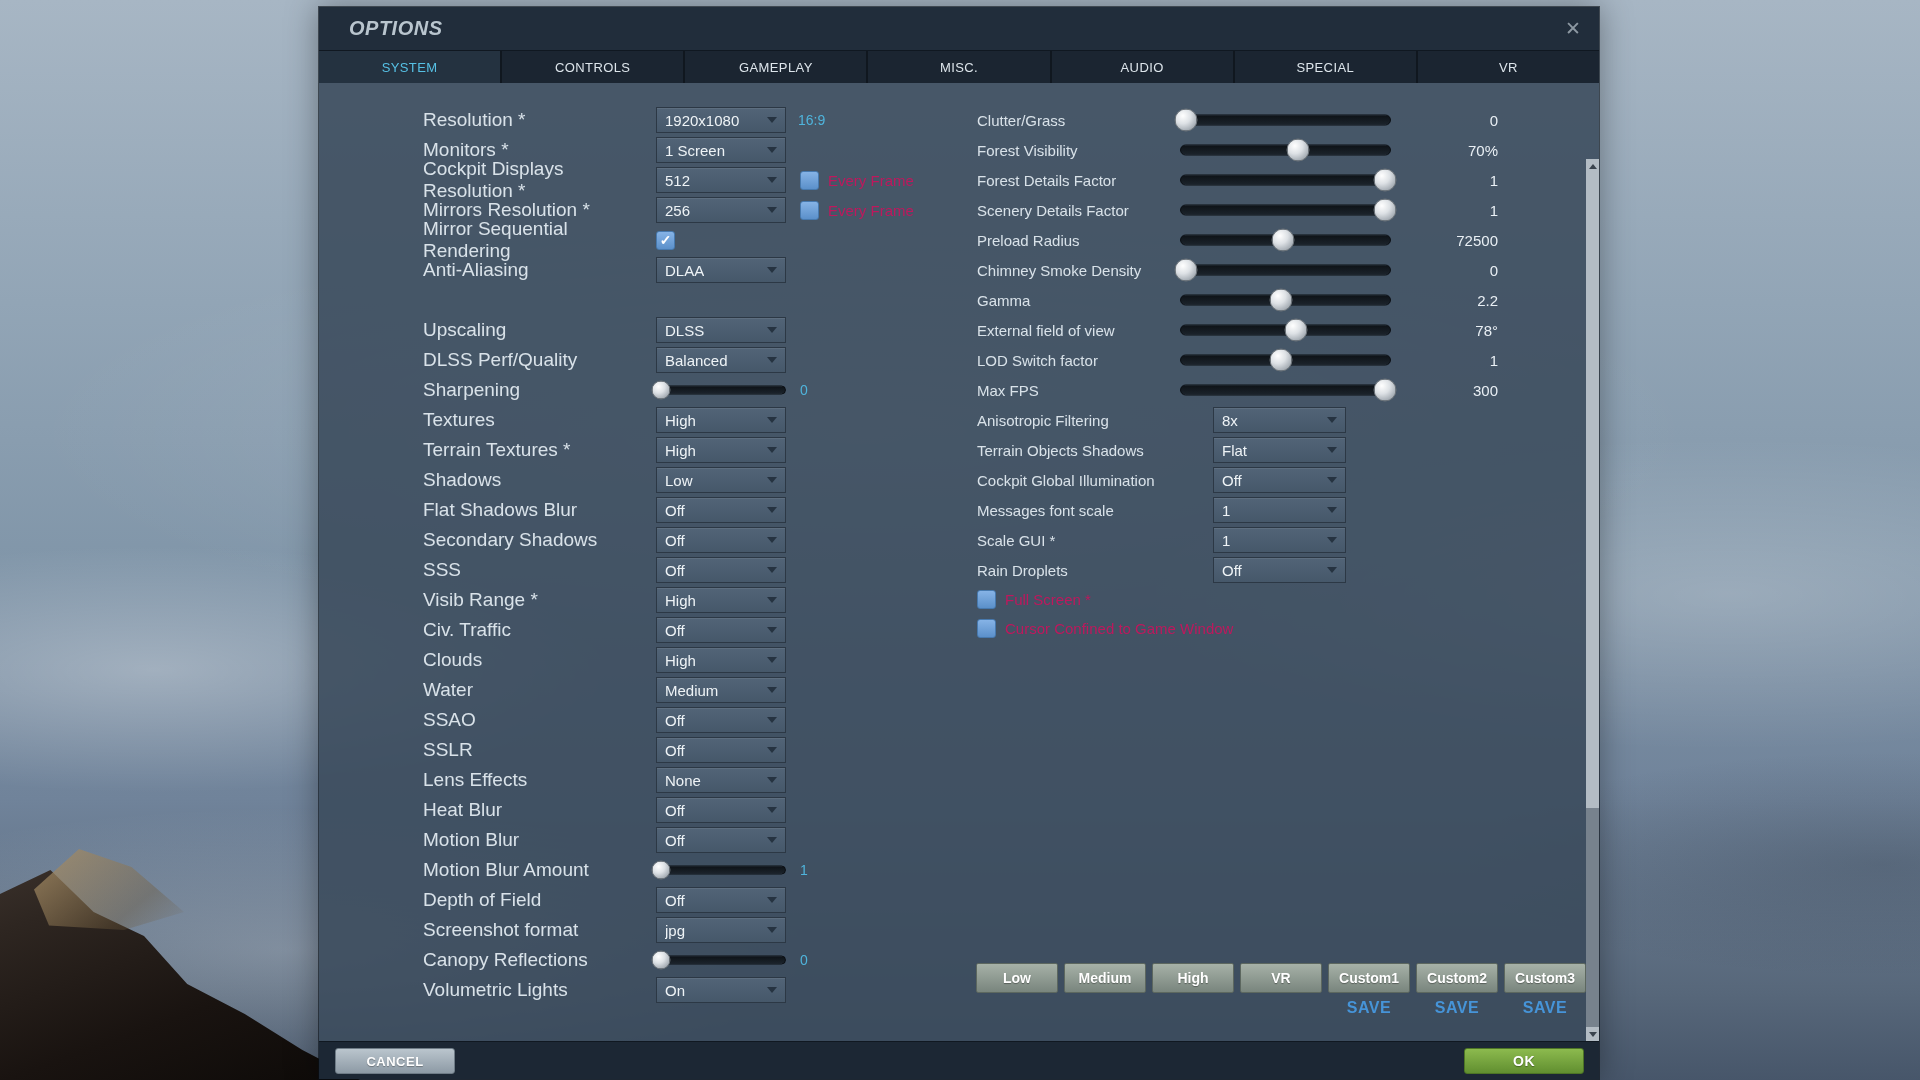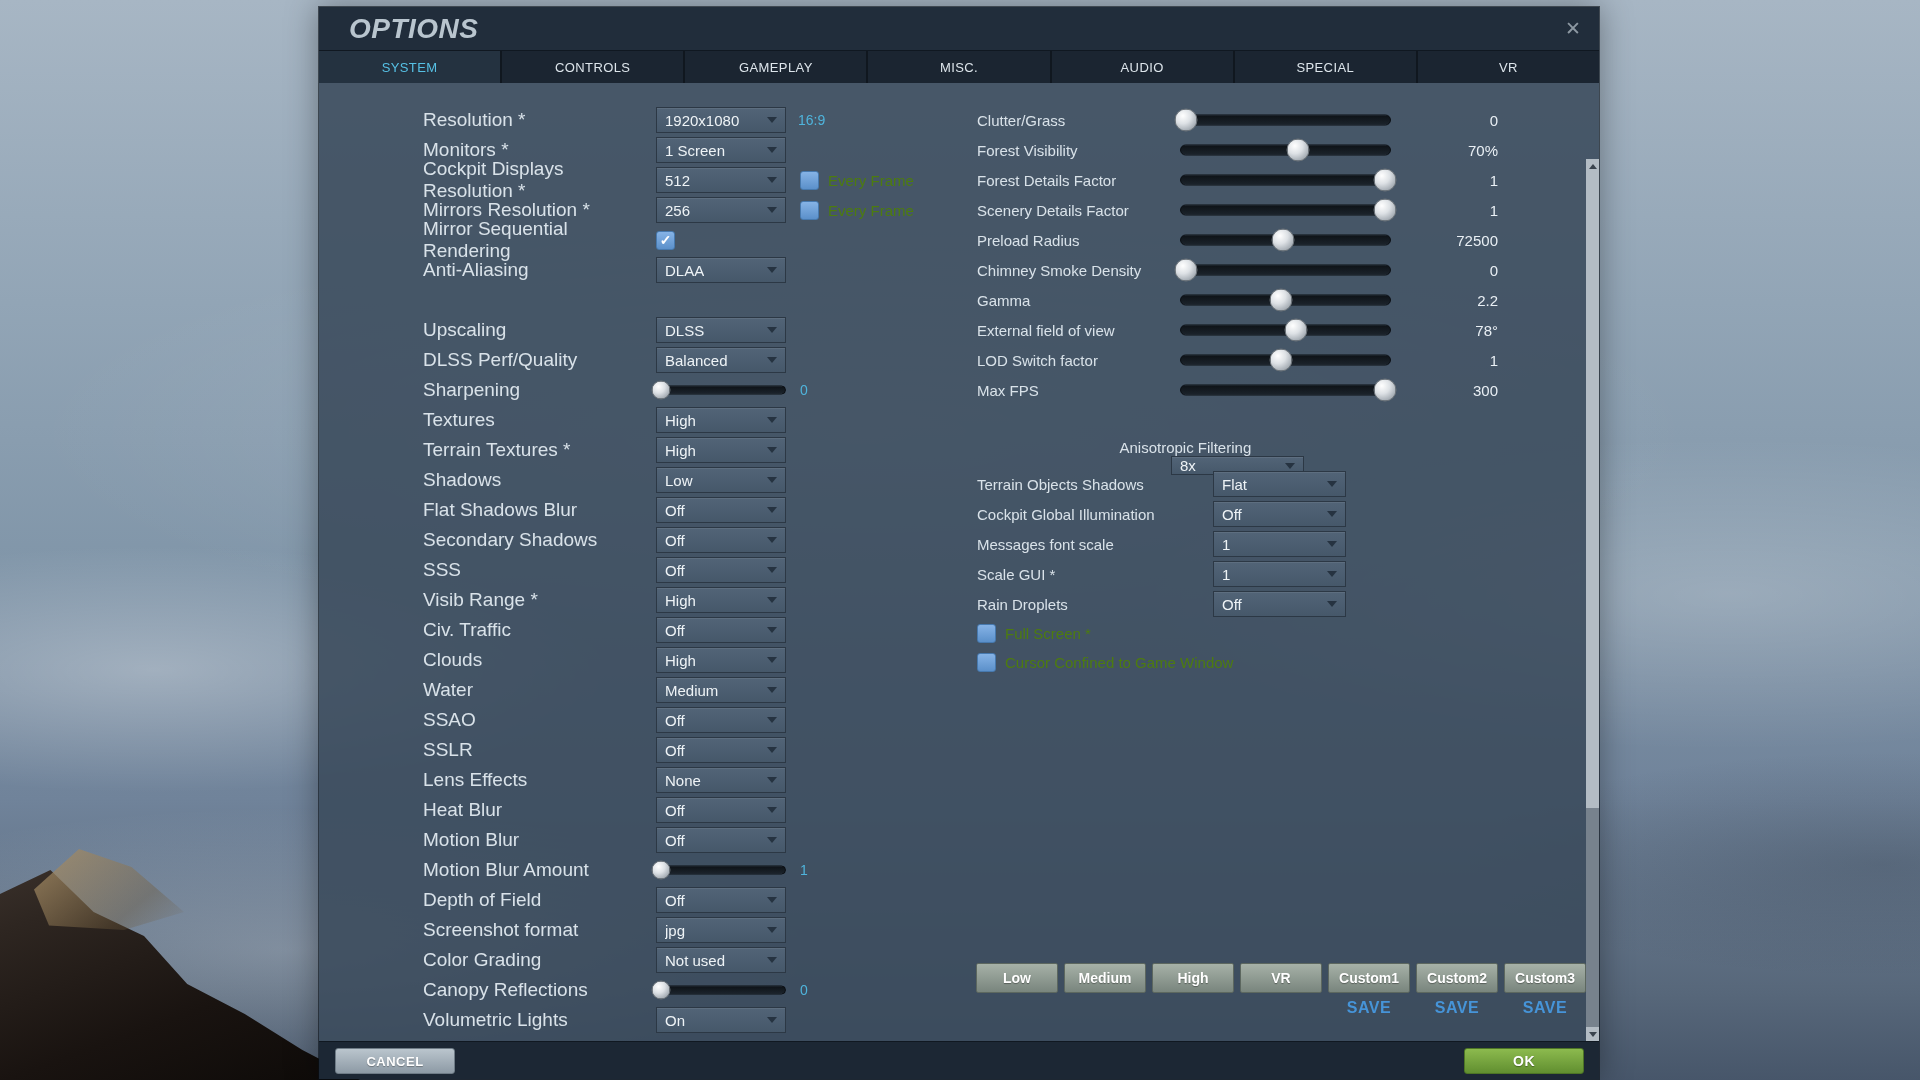--- a/index.html
+++ b/index.html
@@ -35,21 +35,21 @@
     position:absolute; left:318px; top:6px; width:1282px; height:1074px;
     border:1px solid rgba(8,14,20,0.65);
     box-shadow: 0 0 30px rgba(0,0,0,0.35);
     display:flex; flex-direction:column;
   }
   .titlebar {
     height:44px; background:#212d3b; flex:0 0 auto;
     display:flex; align-items:center; padding:0 18px 0 30px;
     border-bottom:1px solid #101821;
   }
-  .title { font-style:italic; font-weight:bold; font-size:28px; color:#b9c5ce; letter-spacing:0.5px; }
+  .title { font-style:italic; font-weight:bold; font-size:20px; color:#b9c5ce; letter-spacing:0.5px; }
   .close-x { margin-left:auto; color:#8d98a2; font-size:19px; cursor:pointer; line-height:1; }
 
   .tabbar { height:32px; flex:0 0 auto; display:flex; background:#10171f; }
   .tab {
     flex:1 1 0; background:#1b2531; color:#dde5eb; font-size:13px; letter-spacing:0.4px;
     display:flex; align-items:center; justify-content:center; margin-right:2px; cursor:pointer;
   }
   .tab:last-child { margin-right:0; }
   .tab.active { background:#243240; color:#56c0e4; }
 
@@ -89,21 +89,21 @@
   }
 
   .cb {
     width:19px; height:19px; border-radius:3px; flex:0 0 auto; cursor:pointer;
     background:linear-gradient(180deg,#86b3e6,#5b90ca);
     border:1px solid #47amok;
     border:1px solid #4779ae;
     display:flex; align-items:center; justify-content:center;
     color:#ffffff; font-size:14px; font-weight:bold; line-height:1;
   }
-  .cb-lbl { margin-left:9px; font-size:15px; color:#4d7c0f; }
+  .cb-lbl { margin-left:9px; font-size:15px; color:#be185d; }
   .extra { display:flex; align-items:center; margin-left:14px; }
 
   .slider { position:relative; flex:0 0 auto; }
   .sl-130 { width:130px; height:20px; }
   .sl-211 { width:211px; height:23px; }
   .sl-track {
     position:absolute; left:0; right:0; top:50%; transform:translateY(-50%);
     background:linear-gradient(180deg,#0e1318,#1b232b); border:1px solid #0a0e13; border-radius:6px;
   }
   .sl-130 .sl-track { height:9px; }
@@ -363,27 +363,20 @@
           </div>
         </div>
         <div class="row">
           <span class="lbl">Screenshot format</span>
           <div class="dd dd-130">
             <span class="dd-val">jpg</span>
             <span class="dd-arrow"></span>
           </div>
         </div>
         <div class="row">
-          <span class="lbl">Color Grading</span>
-          <div class="dd dd-130">
-            <span class="dd-val">Not used</span>
-            <span class="dd-arrow"></span>
-          </div>
-        </div>
-        <div class="row">
           <span class="lbl">Canopy Reflections</span>
           <div class="slider sl-130">
             <div class="sl-track"></div>
             <div class="sl-handle" style="left: 4%;"></div>
           </div>
           <span class="sl-val-cyan">0</span>
         </div>
         <div class="row">
           <span class="lbl">Volumetric Lights</span>
           <div class="dd dd-130">
@@ -466,21 +459,21 @@
           <span class="sl-val-white">1</span>
         </div>
         <div class="row">
           <span class="sl-lbl">Max FPS</span>
           <div class="slider sl-211">
             <div class="sl-track"></div>
             <div class="sl-handle" style="left: 97%;"></div>
           </div>
           <span class="sl-val-white">300</span>
         </div>
-        <div class="row" style="margin-top: 34px; flex-direction: column;">
+        <div class="row" style="">
           <span class="dd-lbl">Anisotropic Filtering</span>
           <div class="dd dd-133">
             <span class="dd-val">8x</span>
             <span class="dd-arrow"></span>
           </div>
         </div>
         <div class="row">
           <span class="dd-lbl">Terrain Objects Shadows</span>
           <div class="dd dd-133">
             <span class="dd-val">Flat</span>

